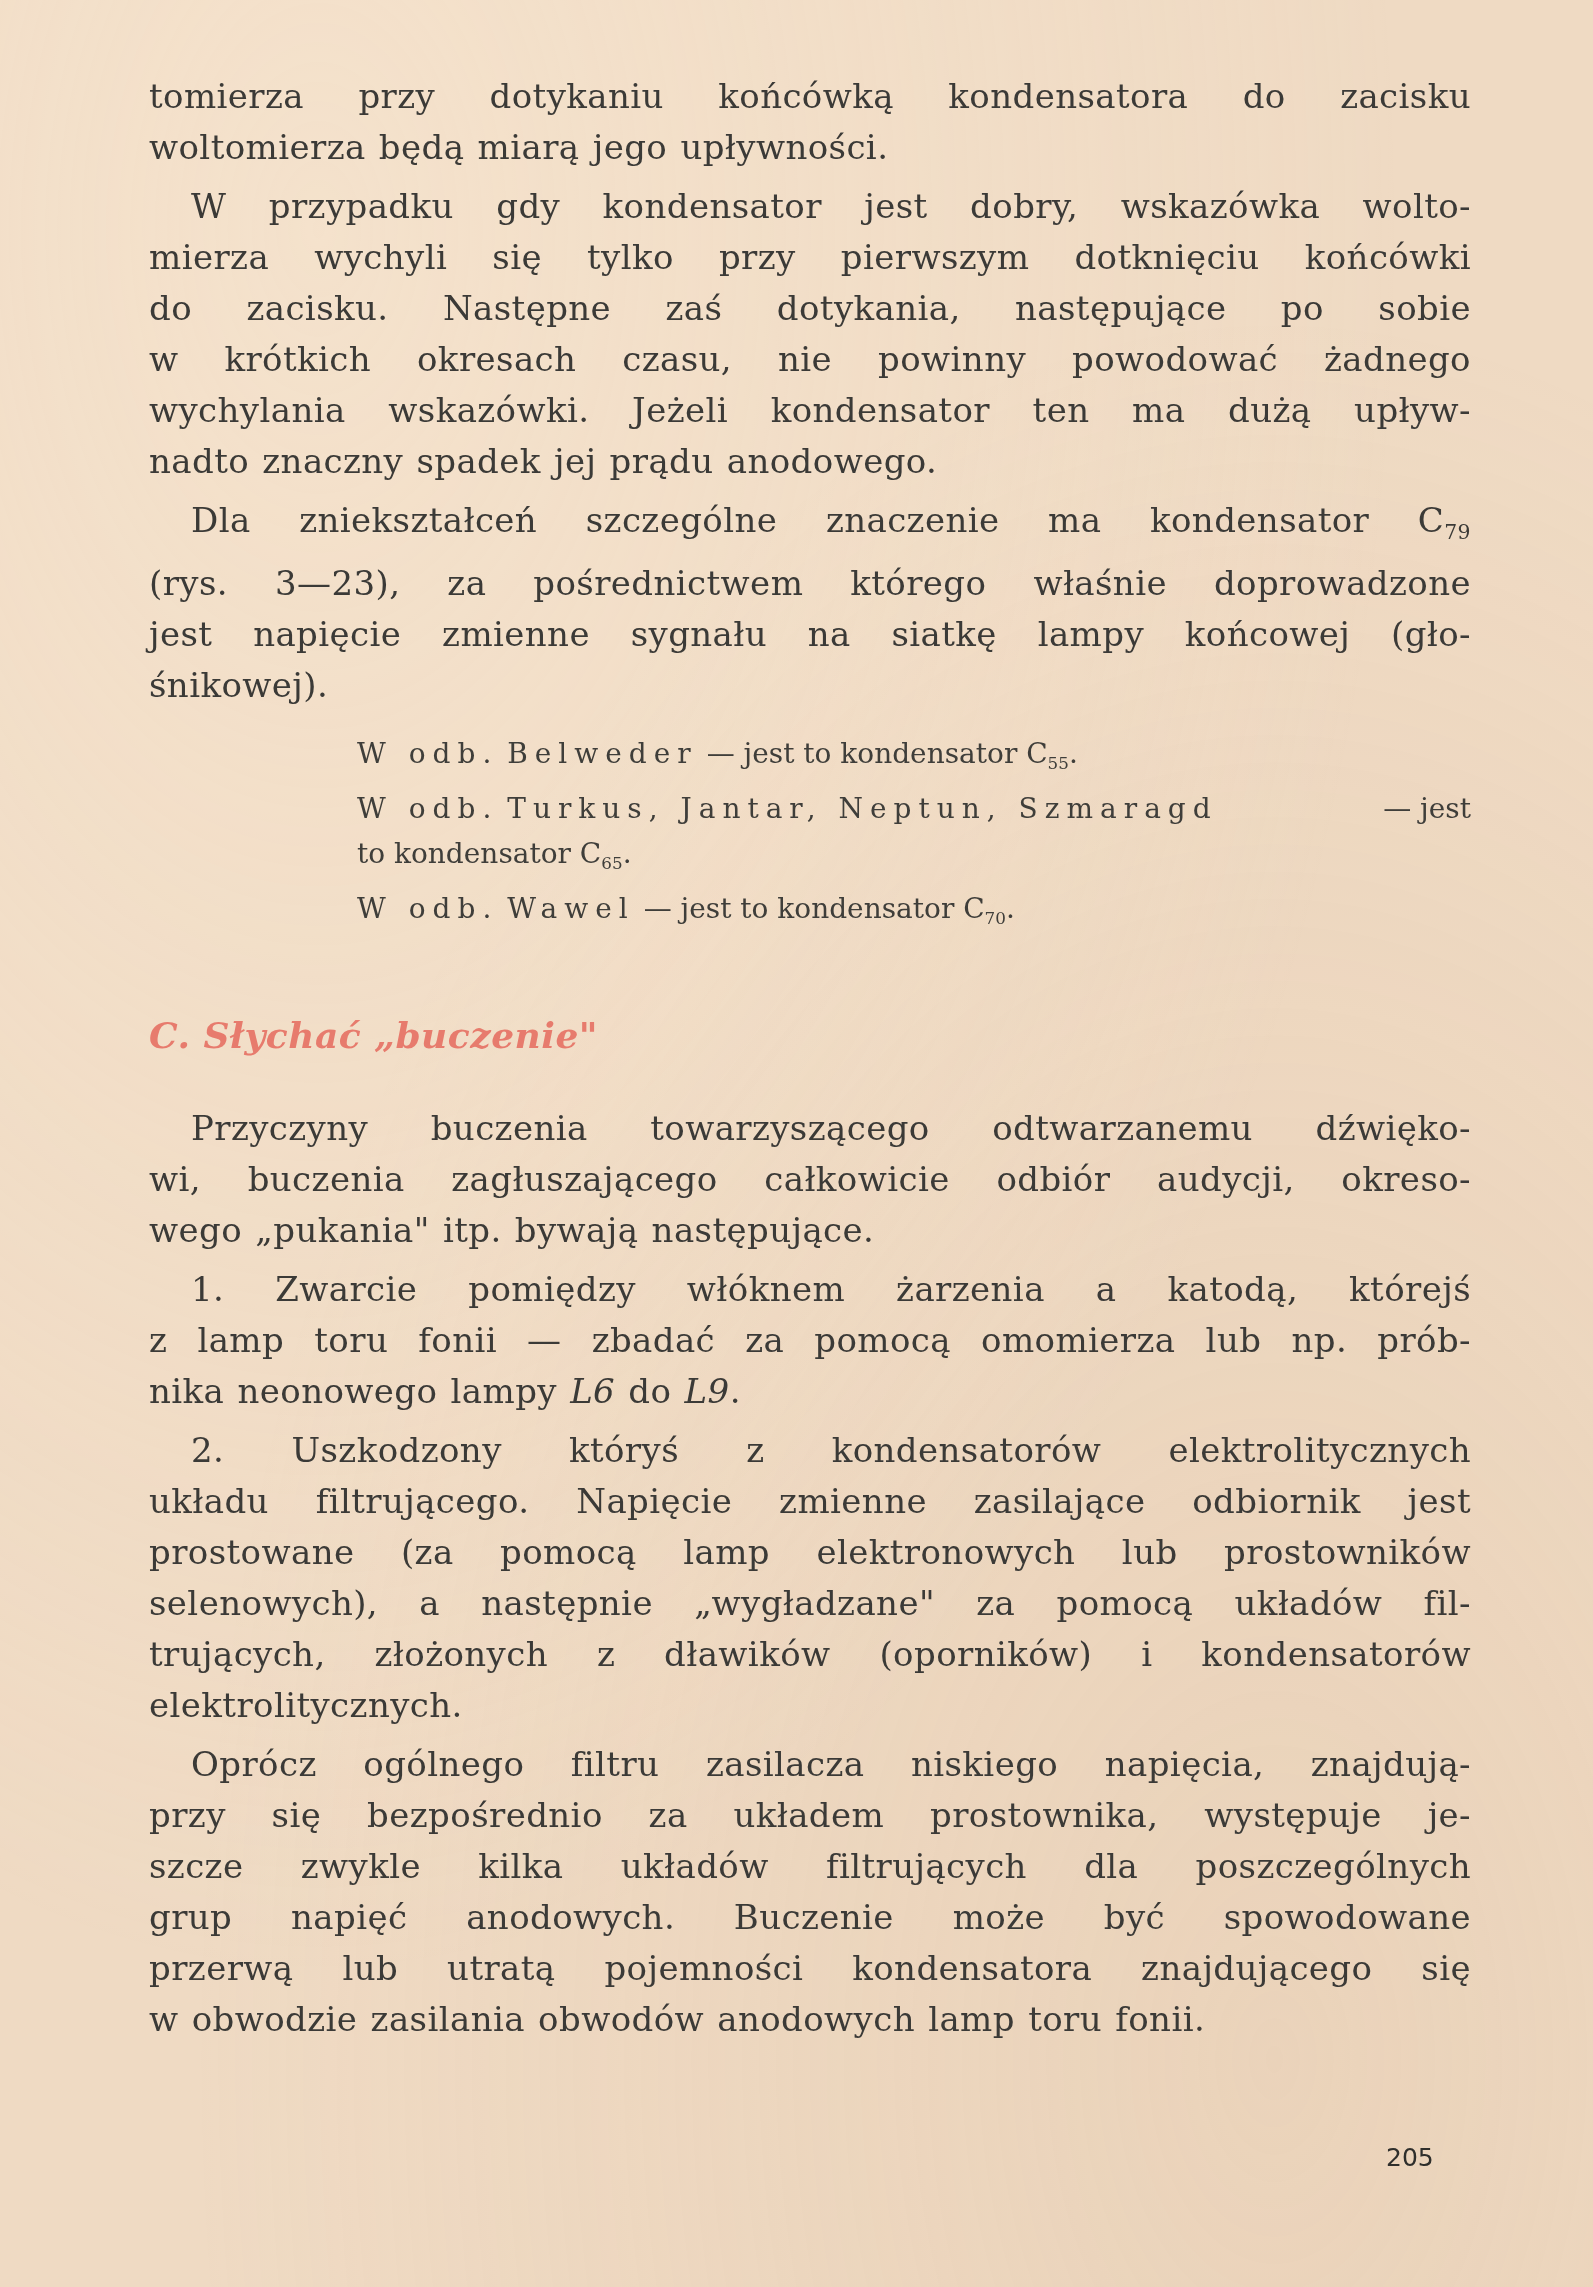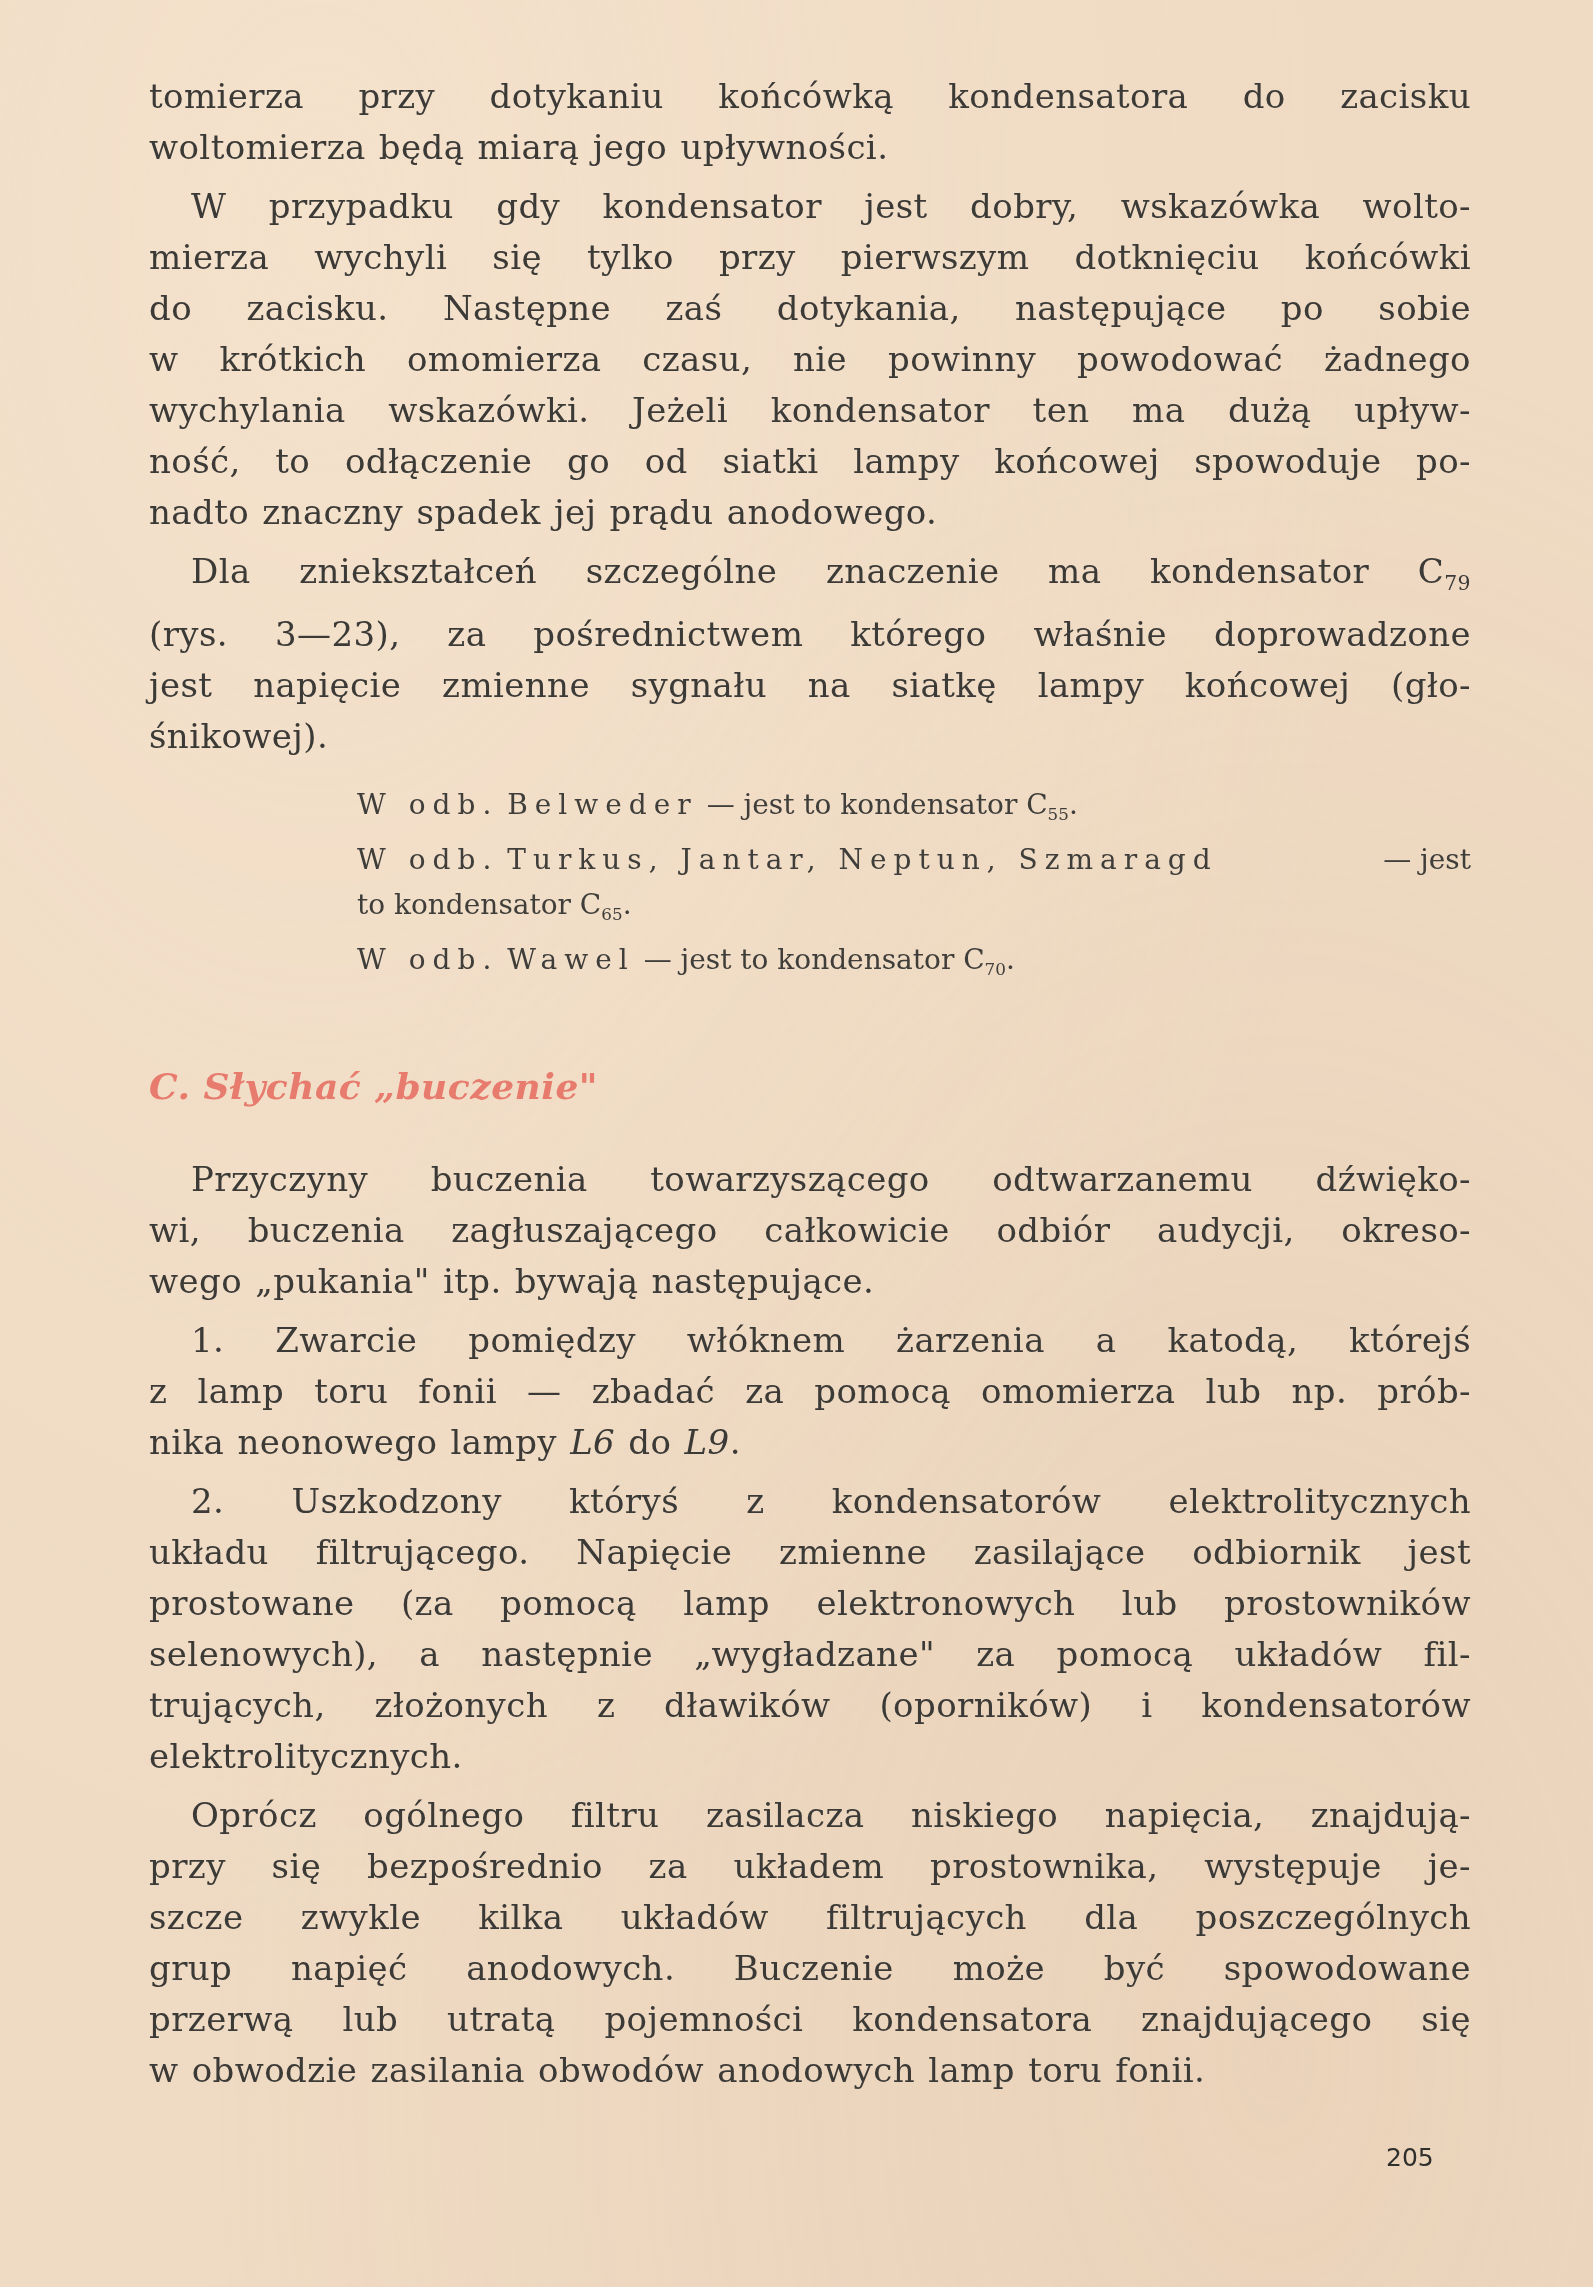--- a/index.html
+++ b/index.html
@@ -81,23 +81,22 @@
 
   <p class="para">
     <span class="line">tomierza przy dotykaniu końcówką kondensatora do zacisku</span>
     <span class="line last">woltomierza będą miarą jego upływności.</span>
   </p>
 
   <p class="para indent-first">
     <span class="line">W przypadku gdy kondensator jest dobry, wskazówka wolto-</span>
     <span class="line">mierza wychyli się tylko przy pierwszym dotknięciu końcówki</span>
     <span class="line">do zacisku. Następne zaś dotykania, następujące po sobie</span>
-    <span class="line">w krótkich omomierza czasu, nie powinny powodować żadnego</span>
+    <span class="line">w krótkich okresach czasu, nie powinny powodować żadnego</span>
     <span class="line">wychylania wskazówki. Jeżeli kondensator ten ma dużą upływ-</span>
-    <span class="line">ność, to odłączenie go od siatki lampy końcowej spowoduje po-</span>
     <span class="line last">nadto znaczny spadek jej prądu anodowego.</span>
   </p>
 
   <p class="para indent-first">
     <span class="line"><span>Dla zniekształceń szczególne znaczenie ma kondensator C</span><sub>79</sub></span>
     <span class="line">(rys. 3—23), za pośrednictwem którego właśnie doprowadzone</span>
     <span class="line">jest napięcie zmienne sygnału na siatkę lampy końcowej (gło-</span>
     <span class="line last">śnikowej).</span>
   </p>
 

